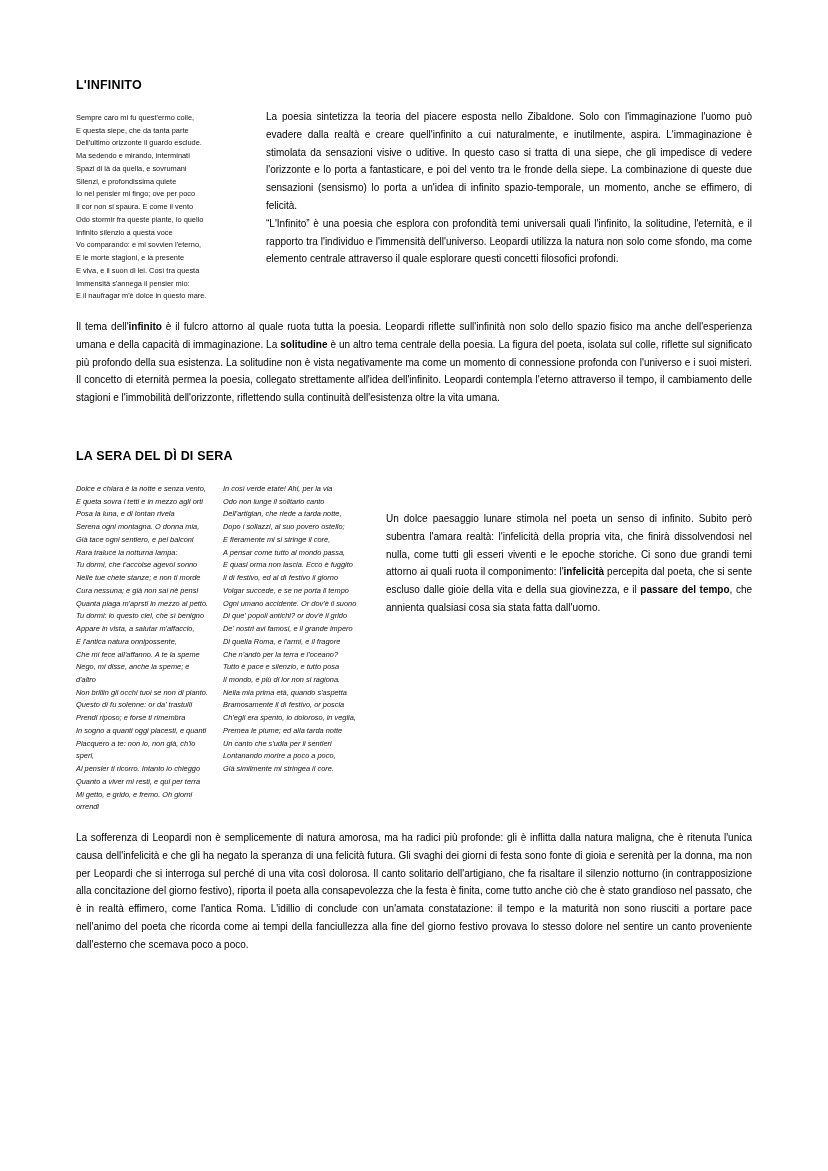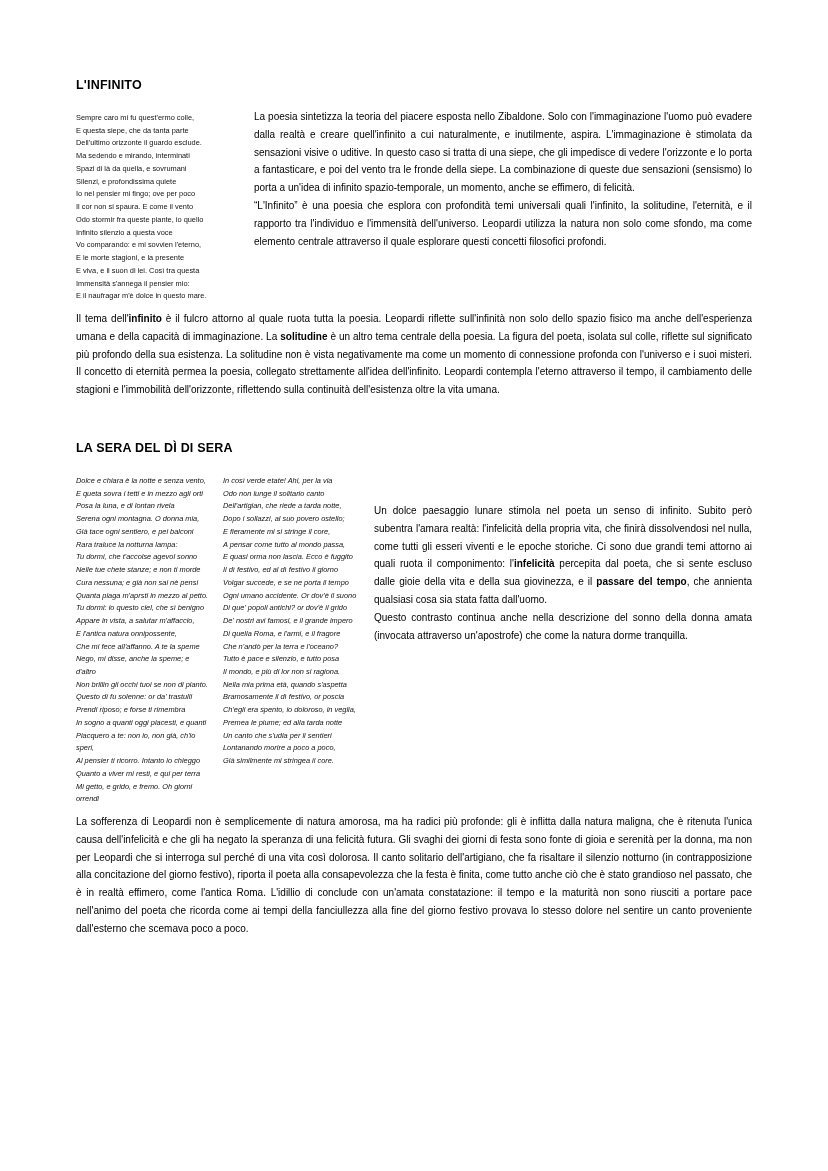--- a/index.html
+++ b/index.html
@@ -22,21 +22,21 @@
   }
   h2.section-title {
     font-size: 12.5px;
     font-weight: bold;
     margin: 0 0 16px 0;
     letter-spacing: 0.2px;
   }
   .two-col {
     display: flex;
     align-items: flex-start;
-    gap: 0px;
+    gap: 12px;
   }
   
   .poem {
     font-size: 7.4px;
     line-height: 1.72;
     color: #111;
     white-space: pre-line;
     text-align: left;
   }
   #infinito-poem {
@@ -67,21 +67,21 @@
   #infinito-right {
     flex: 1 1 auto;
     padding-left: 18px;
   }
   #sera-right {
     flex: 1 1 auto;
     padding-left: 16px;
     margin-top: 31px;
   }
   .full-para {
-    margin-top: 7px;
+    margin-top: 15px;
   }
   .spacer-lg { height: 42px; }
   b { font-weight: bold; }
 </style>
 </head>
 <body>
 
 <div class="page">
 
   <section>
@@ -163,20 +163,19 @@
 Bramosamente il dì festivo, or poscia
 Ch'egli era spento, io doloroso, in veglia,
 Premea le piume; ed alla tarda notte
 Un canto che s'udia per li sentieri
 Lontanando morire a poco a poco,
 Già similmente mi stringea il core.</div>
       </div>
 
       <div class="prose" id="sera-right">
         <p>Un dolce paesaggio lunare stimola nel poeta un senso di infinito. Subito però subentra l'amara realtà: l'infelicità della propria vita, che finirà dissolvendosi nel nulla, come tutti gli esseri viventi e le epoche storiche. Ci sono due grandi temi attorno ai quali ruota il componimento: l'<b>infelicità</b> percepita dal poeta, che si sente escluso dalle gioie della vita e della sua giovinezza, e il <b>passare del tempo</b>, che annienta qualsiasi cosa sia stata fatta dall'uomo.</p>
-        <p>Questo contrasto continua anche nella descrizione del sonno della donna amata (invocata attraverso un'apostrofe) che come la natura dorme tranquilla.</p>
       </div>
     </div>
 
     <div class="prose full-para">La sofferenza di Leopardi non è semplicemente di natura amorosa, ma ha radici più profonde: gli è inflitta dalla natura maligna, che è ritenuta l'unica causa dell'infelicità e che gli ha negato la speranza di una felicità futura. Gli svaghi dei giorni di festa sono fonte di gioia e serenità per la donna, ma non per Leopardi che si interroga sul perché di una vita così dolorosa. Il canto solitario dell'artigiano, che fa risaltare il silenzio notturno (in contrapposizione alla concitazione del giorno festivo), riporta il poeta alla consapevolezza che la festa è finita, come tutto anche ciò che è stato grandioso nel passato, che è in realtà effimero, come l'antica Roma. L'idillio di conclude con un'amata constatazione: il tempo e la maturità non sono riusciti a portare pace nell'animo del poeta che ricorda come ai tempi della fanciullezza alla fine del giorno festivo provava lo stesso dolore nel sentire un canto proveniente dall'esterno che scemava poco a poco.</div>
   </section>
 
 </div>
 
 </body></html>

